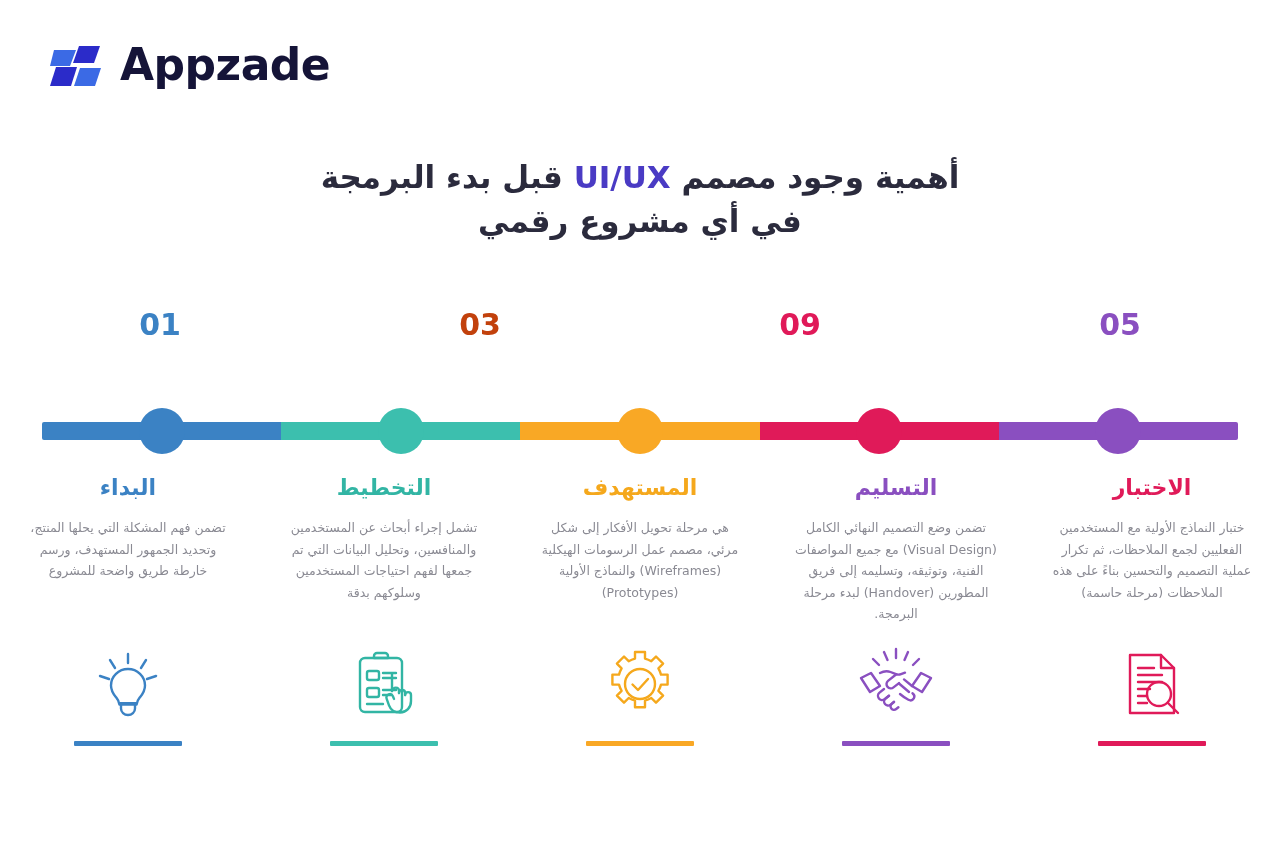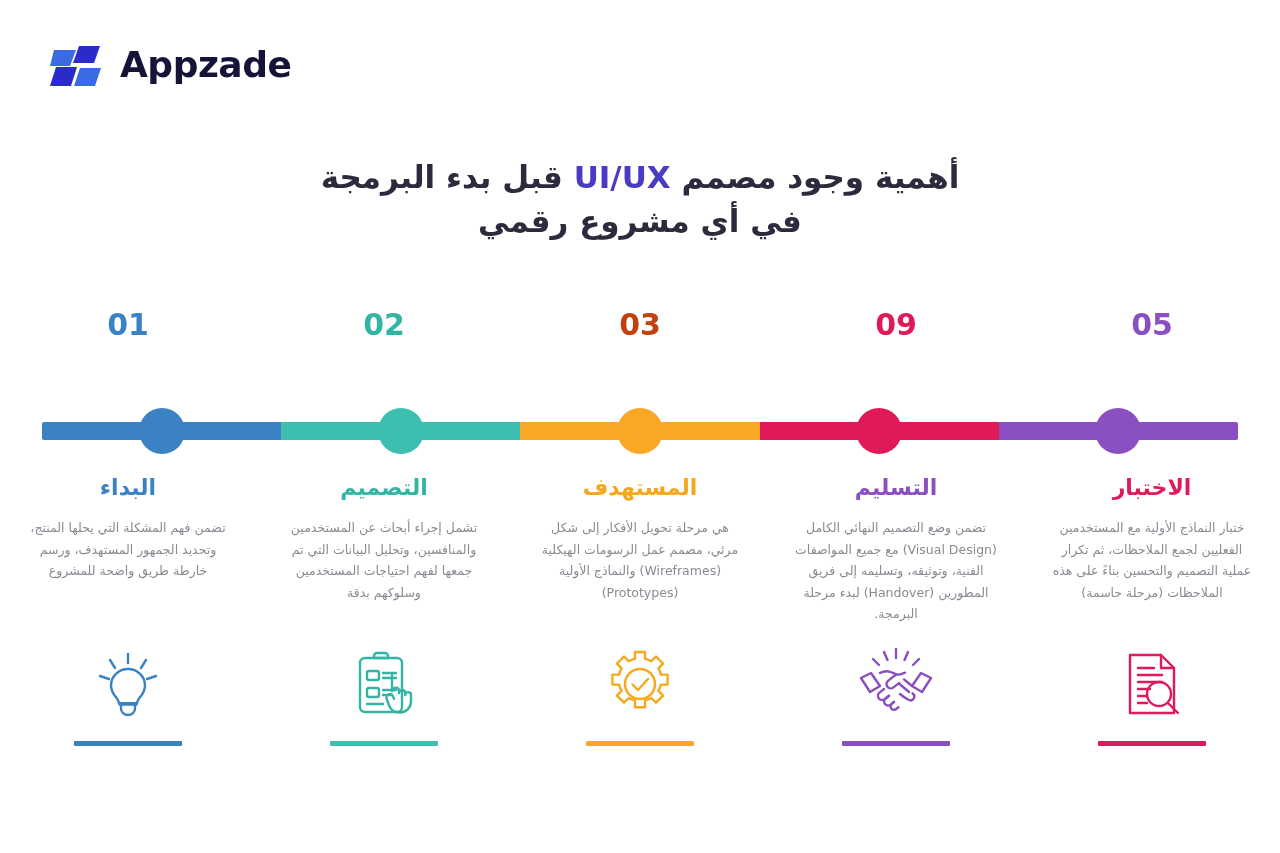--- a/index.html
+++ b/index.html
@@ -27,21 +27,21 @@
     direction: ltr;
   }
   .logo-mark {
     width: 58px;
     height: 58px;
     position: relative;
     flex: 0 0 auto;
   }
   .logo-text {
     font-family: "DejaVu Sans", "Liberation Sans", sans-serif;
-    font-size: 36px;
+    font-size: 44px;
     font-weight: 700;
     letter-spacing: -0.5px;
     color: #151438;
     line-height: 1;
   }
 
   
   .title-block {
     position: absolute;
     top: 155px;
@@ -192,21 +192,20 @@
 
 <div class="title-block">
   <div class="title-line" style="color: rgb(43, 43, 61);"><span>أهمية وجود مصمم </span><span class="title-accent" style="color: rgb(74, 59, 196); margin-top: 32px;">UI/UX</span><span> قبل بدء البرمجة</span></div>
   <div class="title-line" style="color: rgb(43, 43, 61);">في أي مشروع رقمي</div>
 </div>
 
 <div class="timeline">
 
   <div class="numbers-row">
     <div class="num-cell" style="color: rgb(59, 130, 196);">01</div>
-    <div class="num-cell" style="color: rgb(50, 181, 164);">02</div>
     <div class="num-cell" style="color: #c2410c;">03</div>
     <div class="num-cell" style="color: rgb(224, 26, 89);">09</div>
     <div class="num-cell" style="color: rgb(138, 79, 192);">05</div>
   </div>
 
   <div class="bar-wrap">
     <div class="bar-seg-row">
       <div class="bar-seg" style="background: rgb(59, 130, 196);"></div>
       <div class="bar-seg" style="background: rgb(60, 191, 174);"></div>
       <div class="bar-seg" style="background: rgb(249, 168, 37);"></div>
@@ -247,21 +246,21 @@
           <path d="M14 45 L22 43" opacity="0"></path>
           <path d="M38 23 C28.6 23 21 30.4 21 39.4 c0 6.2 3.3 9.6 5.6 12.6 1.5 1.9 2.4 3.3 2.4 5.2 h18 c0-1.9 .9-3.3 2.4-5.2 2.3-3 5.6-6.4 5.6-12.6 C55 30.4 47.4 23 38 23 Z"></path>
           <path d="M29.5 58.5 h17"></path>
           <path d="M31 58.5 v4 c0 3.6 3.1 6.5 7 6.5 s7-2.9 7-6.5 v-4"></path>
         </svg>
       </div>
       <div class="underline" style="background: rgb(59, 130, 196);"></div>
     </div>
 
     <div class="col">
-      <div class="col-title" style="color: rgb(50, 181, 164);">التصميم</div>
+      <div class="col-title" style="color: rgb(50, 181, 164);">التخطيط</div>
       <div class="col-body">تشمل إجراء أبحاث عن المستخدمين والمنافسين، وتحليل البيانات التي تم جمعها لفهم احتياجات المستخدمين وسلوكهم بدقة</div>
       <div class="icon-box">
         <svg width="76" height="76" viewBox="0 0 76 76" fill="none" stroke="#32b5a4" stroke-width="2.4" stroke-linecap="round" stroke-linejoin="round" aria-hidden="true">
           <rect x="14" y="12" width="42" height="54" rx="5"></rect>
           <path d="M28 12 v-2 a3 3 0 0 1 3-3 h8 a3 3 0 0 1 3 3 v2 z"></path>
           <rect x="21" y="25" width="12" height="9" rx="2"></rect>
           <path d="M37 27 h13 M37 32 h13"></path>
           <rect x="21" y="42" width="12" height="9" rx="2"></rect>
           <path d="M37 44 h13 M37 49 h8"></path>
           <path d="M21 58 h16"></path>

